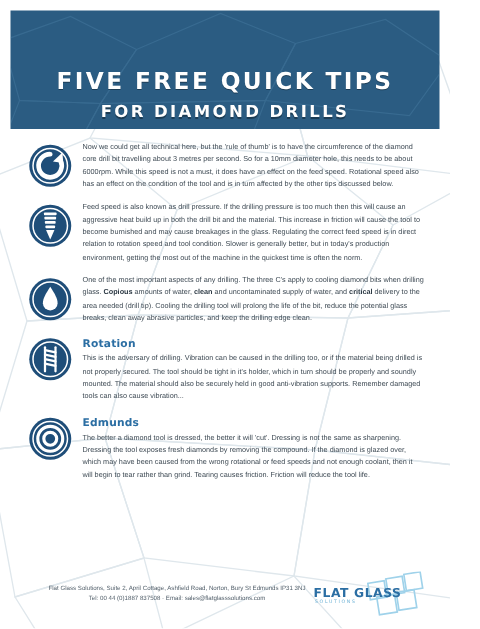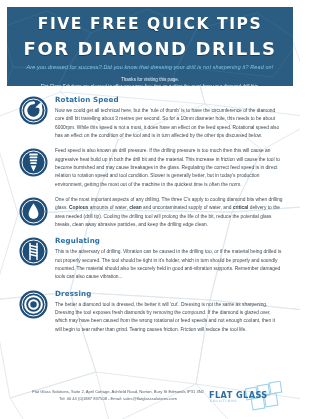--- a/index.html
+++ b/index.html
@@ -51,22 +51,22 @@
   }
   .title-l1, .title-l2 {
     color: #ffffff;
     font-weight: bold;
     letter-spacing: 1.6px;
     line-height: 1.08;
     text-shadow: 0 1px 0 rgba(0,0,0,.35);
     font-family: "DejaVu Sans", sans-serif;
     white-space: nowrap;
   }
-  .title-l1 { font-size: 15.5px; }
-  .title-l2 { font-size: 18px; margin-top: 6px; }
+  .title-l1 { font-size: 15.5px; margin-top: 30px; }
+  .title-l2 { font-size: 11px; margin-top: 6px; }
   .subtitle {
     margin-top: 6px;
     color: #7fc6e8;
     font-style: italic;
     font-size: 5.4px;
     letter-spacing: .15px;
     white-space: nowrap;
   }
   .lede {
     margin-top: 6px;
@@ -206,21 +206,20 @@
       <div class="tip">
         <span class="tip-icon">
           <svg viewBox="0 0 29 29">
             <circle cx="14.5" cy="14.5" r="14" fill="#1f4e79"></circle>
             <circle cx="14.5" cy="14.5" r="11.5" fill="none" stroke="#ffffff" stroke-width="1"></circle>
             <path d="M14.5 6.8 A7.7 7.7 0 1 0 21.4 11.2" fill="none" stroke="#ffffff" stroke-width="3.1" stroke-linecap="round"></path>
             <path d="M22.6 5.6 L23.2 12.6 L16.3 11.6 Z" fill="#ffffff"></path>
           </svg>
         </span>
         <div class="tip-body">
-          <div class="tip-title">Rotation Speed</div>
           <div class="tip-text">Now we could get all technical here, but the 'rule of thumb' is to have the circumference of the diamond core drill bit travelling about 3 metres per second. So for a 10mm diameter hole, this needs to be about 6000rpm. While this speed is not a must, it does have an effect on the feed speed. Rotational speed also has an effect on the condition of the tool and is in turn affected by the other tips discussed below.</div>
         </div>
       </div>
 
       <div class="tip">
         <span class="tip-icon">
           <svg viewBox="0 0 29 29">
             <circle cx="14.5" cy="14.5" r="14" fill="#1f4e79"></circle>
             <circle cx="14.5" cy="14.5" r="11.5" fill="none" stroke="#ffffff" stroke-width="1"></circle>
             <g fill="#ffffff">
@@ -256,36 +255,36 @@
             <circle cx="14.5" cy="14.5" r="14" fill="#1f4e79"></circle>
             <circle cx="14.5" cy="14.5" r="11.5" fill="none" stroke="#ffffff" stroke-width="1"></circle>
             <g stroke="#ffffff" stroke-width="1.5" fill="none" stroke-linecap="round">
               <path d="M11 6.5 L11 22.5"></path>
               <path d="M18 6.5 L18 22.5"></path>
               <path d="M11 8.4 L18 9.9 M11 11.4 L18 12.9 M11 14.4 L18 15.9 M11 17.4 L18 18.9"></path>
             </g>
           </svg>
         </span>
         <div class="tip-body">
-          <div class="tip-title">Regulating</div>
+          <div class="tip-title">Rotation</div>
           <div class="tip-text">This is the adversary of drilling. Vibration can be caused in the drilling too, or if the material being drilled is not properly secured. The tool should be tight in it's holder, which in turn should be properly and soundly mounted. The material should also be securely held in good anti-vibration supports. Remember damaged tools can also cause vibration...</div>
         </div>
       </div>
 
       <div class="tip">
         <span class="tip-icon">
           <svg viewBox="0 0 29 29">
             <circle cx="14.5" cy="14.5" r="14" fill="#1f4e79"></circle>
             <circle cx="14.5" cy="14.5" r="11.5" fill="none" stroke="#ffffff" stroke-width="1"></circle>
             <circle cx="14.5" cy="14.5" r="8.3" fill="none" stroke="#ffffff" stroke-width="2.1"></circle>
             <circle cx="14.5" cy="14.5" r="4.3" fill="none" stroke="#ffffff" stroke-width="2.1"></circle>
           </svg>
         </span>
         <div class="tip-body">
-          <div class="tip-title">Dressing</div>
+          <div class="tip-title">Edmunds</div>
           <div class="tip-text">The better a diamond tool is dressed, the better it will 'cut'. Dressing is not the same as sharpening. Dressing the tool exposes fresh diamonds by removing the compound. If the diamond is glazed over, which may have been caused from the wrong rotational or feed speeds and not enough coolant, then it will begin to tear rather than grind. Tearing causes friction. Friction will reduce the tool life.</div>
         </div>
       </div>
 
     </div>
   </div>
 
   <div class="footer">
     <div class="footer-text">
       <div>Flat Glass Solutions, Suite 2, April Cottage, Ashfield Road, Norton, Bury St Edmunds IP31 3NJ</div>

